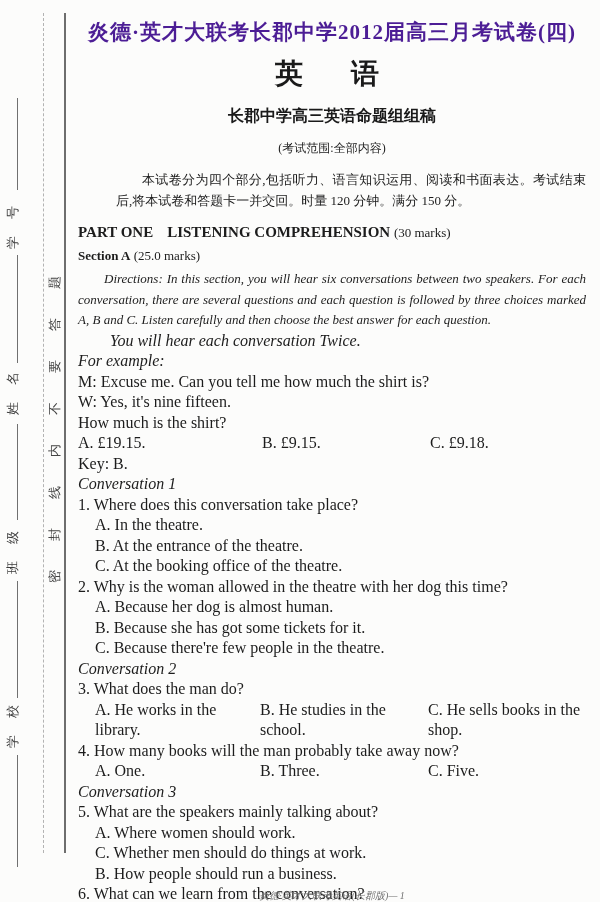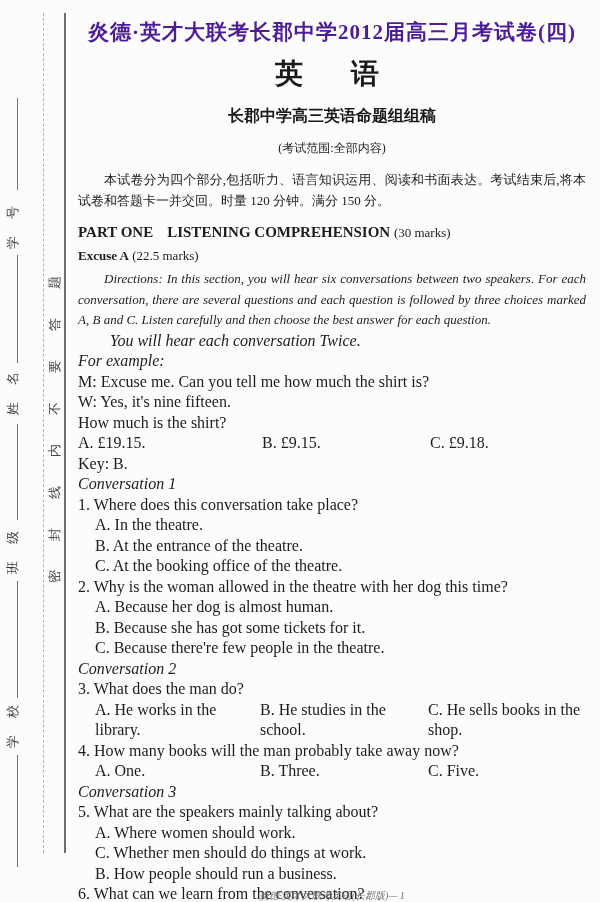--- a/index.html
+++ b/index.html
@@ -53,21 +53,21 @@
   }
   .h-team {
     margin-top:13px; text-align:center;
     font-size:16px; font-weight:bold;
     font-family:Liberation Mono, monospace; color:#1a1a1a;
   }
   .h-scope { margin-top:13px; text-align:center; font-size:12px; }
 
   .intro {
     margin-top:12px; font-size:13px; line-height:21px;
-    text-align:justify; text-indent:2em;
+    text-align:justify; text-indent:2em;margin-left:38px;
   }
 
   .part-heading { margin-top:13px; font-size:15px; font-weight:bold; }
   .part-heading .gap { display:inline-block; width:14px; }
   .part-heading .marks { font-weight:normal; font-size:13px; }
 
   .section-heading { margin-top:7px; font-size:13px; }
   .section-heading .lbl { font-weight:bold; }
 
   .directions {
@@ -117,22 +117,22 @@
   <div class="h-scope">(考试范围:全部内容)</div>
 
   <div class="intro">本试卷分为四个部分,包括听力、语言知识运用、阅读和书面表达。考试结束后,将本试卷和答题卡一并交回。时量 120 分钟。满分 150 分。</div>
 
   <div class="part-heading">
     <span>PART ONE</span><span class="gap"></span><span>LISTENING COMPREHENSION</span>
     <span class="marks">(30 marks)</span>
   </div>
 
   <div class="section-heading">
-    <span class="lbl">Excuse A</span>
-    <span>(22.5 marks)</span>
+    <span class="lbl">Section A</span>
+    <span>(25.0 marks)</span>
   </div>
 
   <div class="directions">Directions: In this section, you will hear six conversations between two speakers. For each conversation, there are several questions and each question is followed by three choices marked A, B and C. Listen carefully and then choose the best answer for each question.</div>
 
   <div class="line italic indent">You will hear each conversation Twice.</div>
   <div class="line italic">For example:</div>
 
   <div class="line">M: Excuse me. Can you tell me how much the shirt is?</div>
   <div class="line">W: Yes, it's nine fifteen.</div>
   <div class="line">How much is the shirt?</div>

